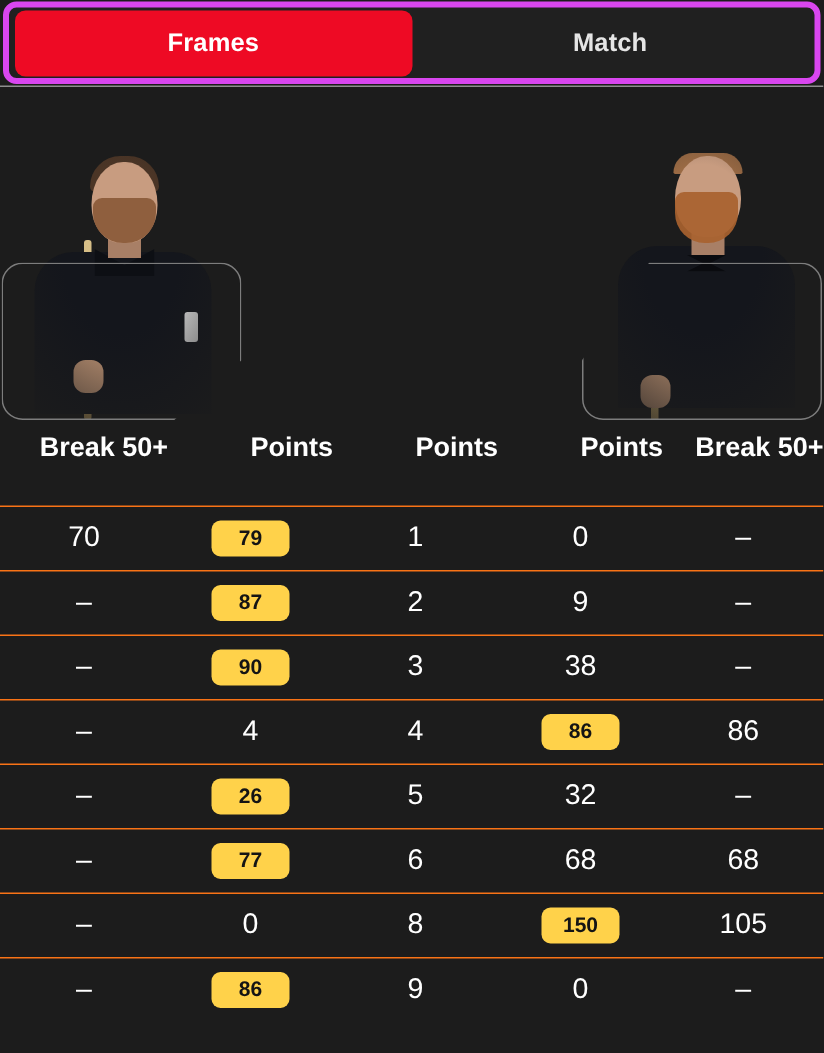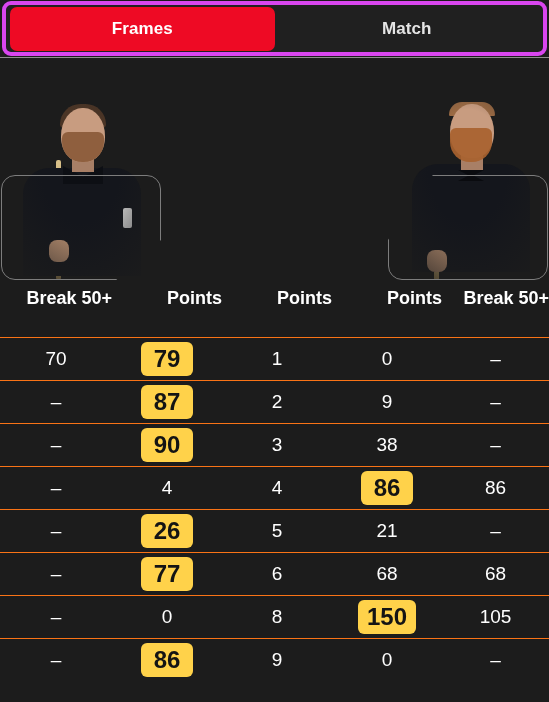--- a/index.html
+++ b/index.html
@@ -227,21 +227,21 @@
   .c3 { width: 110px; }
   .c4 { width: 107px; }
 
   .chip {
     display: inline-block;
     min-width: 34px;
     padding: 4px 9px;
     background: #ffd24a;
     color: #141414;
     font-weight: bold;
-    font-size: 24px;
+    font-size: 14px;
     border-radius: 6px;
     line-height: 1.12;
   }
 </style>
 </head>
 <body>
 
 <div class="tabbar-wrap">
   <div class="tabbar">
     <div class="tab active">
@@ -331,21 +331,21 @@
         <td>–</td>
         <td>4</td>
         <td>4</td>
         <td><span class="chip">86</span></td>
         <td>86</td>
       </tr>
       <tr>
         <td>–</td>
         <td><span class="chip">26</span></td>
         <td>5</td>
-        <td>21</td>
+        <td>32</td>
         <td>–</td>
       </tr>
       <tr>
         <td>–</td>
         <td><span class="chip">77</span></td>
         <td>6</td>
         <td>68</td>
         <td>68</td>
       </tr>
       <tr>

